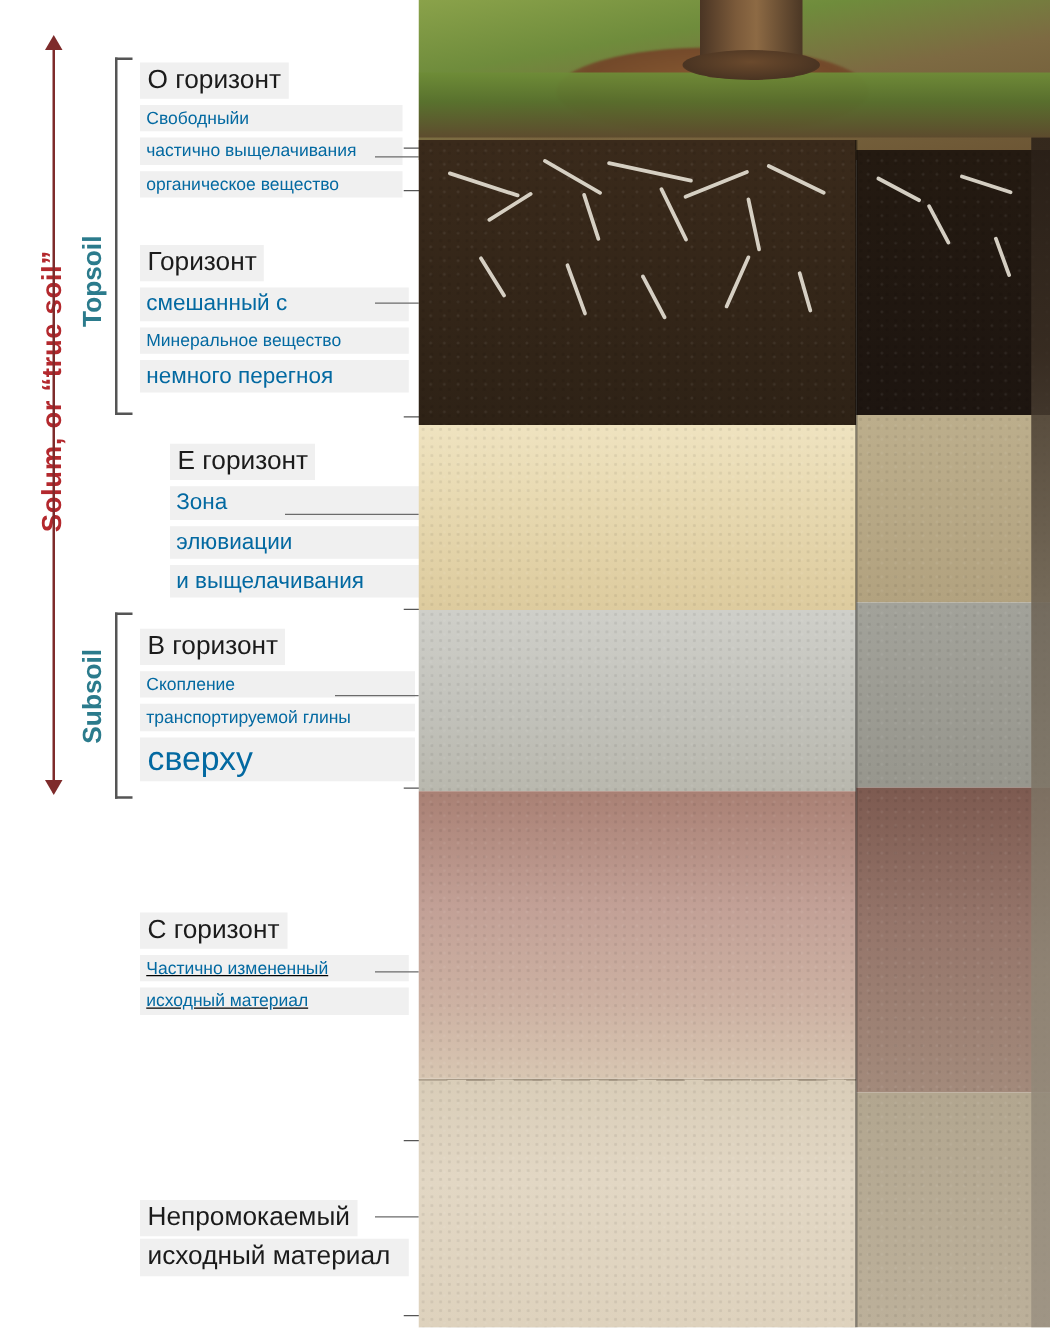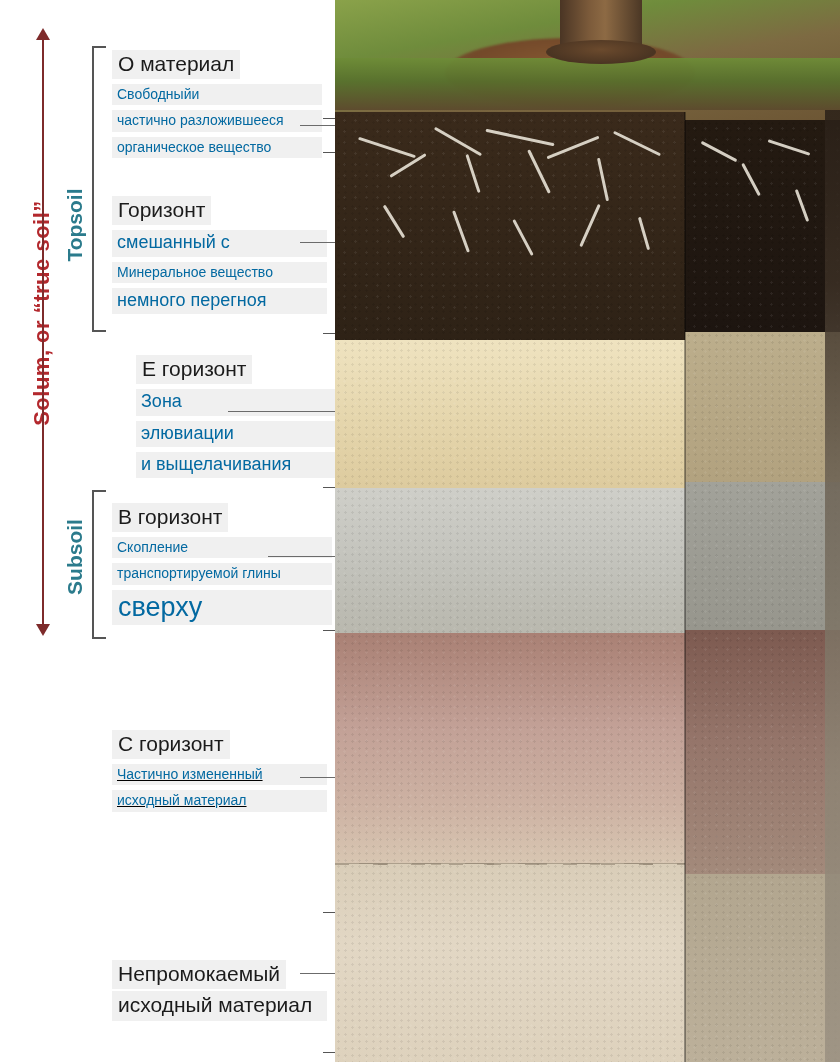--- a/index.html
+++ b/index.html
@@ -159,23 +159,23 @@
   <div class="vlabel" id="subsoil-label">Subsoil</div>
 
   <div class="arrowline" id="solum-axis"></div>
   <div class="arrowhead" id="solum-arrow-top"></div>
   <div class="arrowhead" id="solum-arrow-bot"></div>
 
   <div class="bracket" id="bracket-topsoil"></div>
   <div class="bracket" id="bracket-subsoil"></div>
 
   <div class="block" style="left:112px;top:50px;width:210px;">
-    <div class="title">О материал</div>
+    <div class="title">О горизонт</div>
     <div class="sub subline">Свободныйи</div>
-    <div class="sub subline">частично разложившееся</div>
+    <div class="sub subline">частично выщелачивания</div>
     <div class="sub subline">органическое вещество</div>
   </div>
   <div class="leader" style="left:300px;top:125px;width:35px;"></div>
   <div class="tick" style="left:323px;top:118px;"></div>
 
   <div class="block" style="left:112px;top:196px;width:215px;">
     <div class="title">Горизонт</div>
     <div class="sub subline big">смешанный с</div>
     <div class="sub subline">Минеральное вещество</div>
     <div class="sub subline big">немного перегноя</div>

